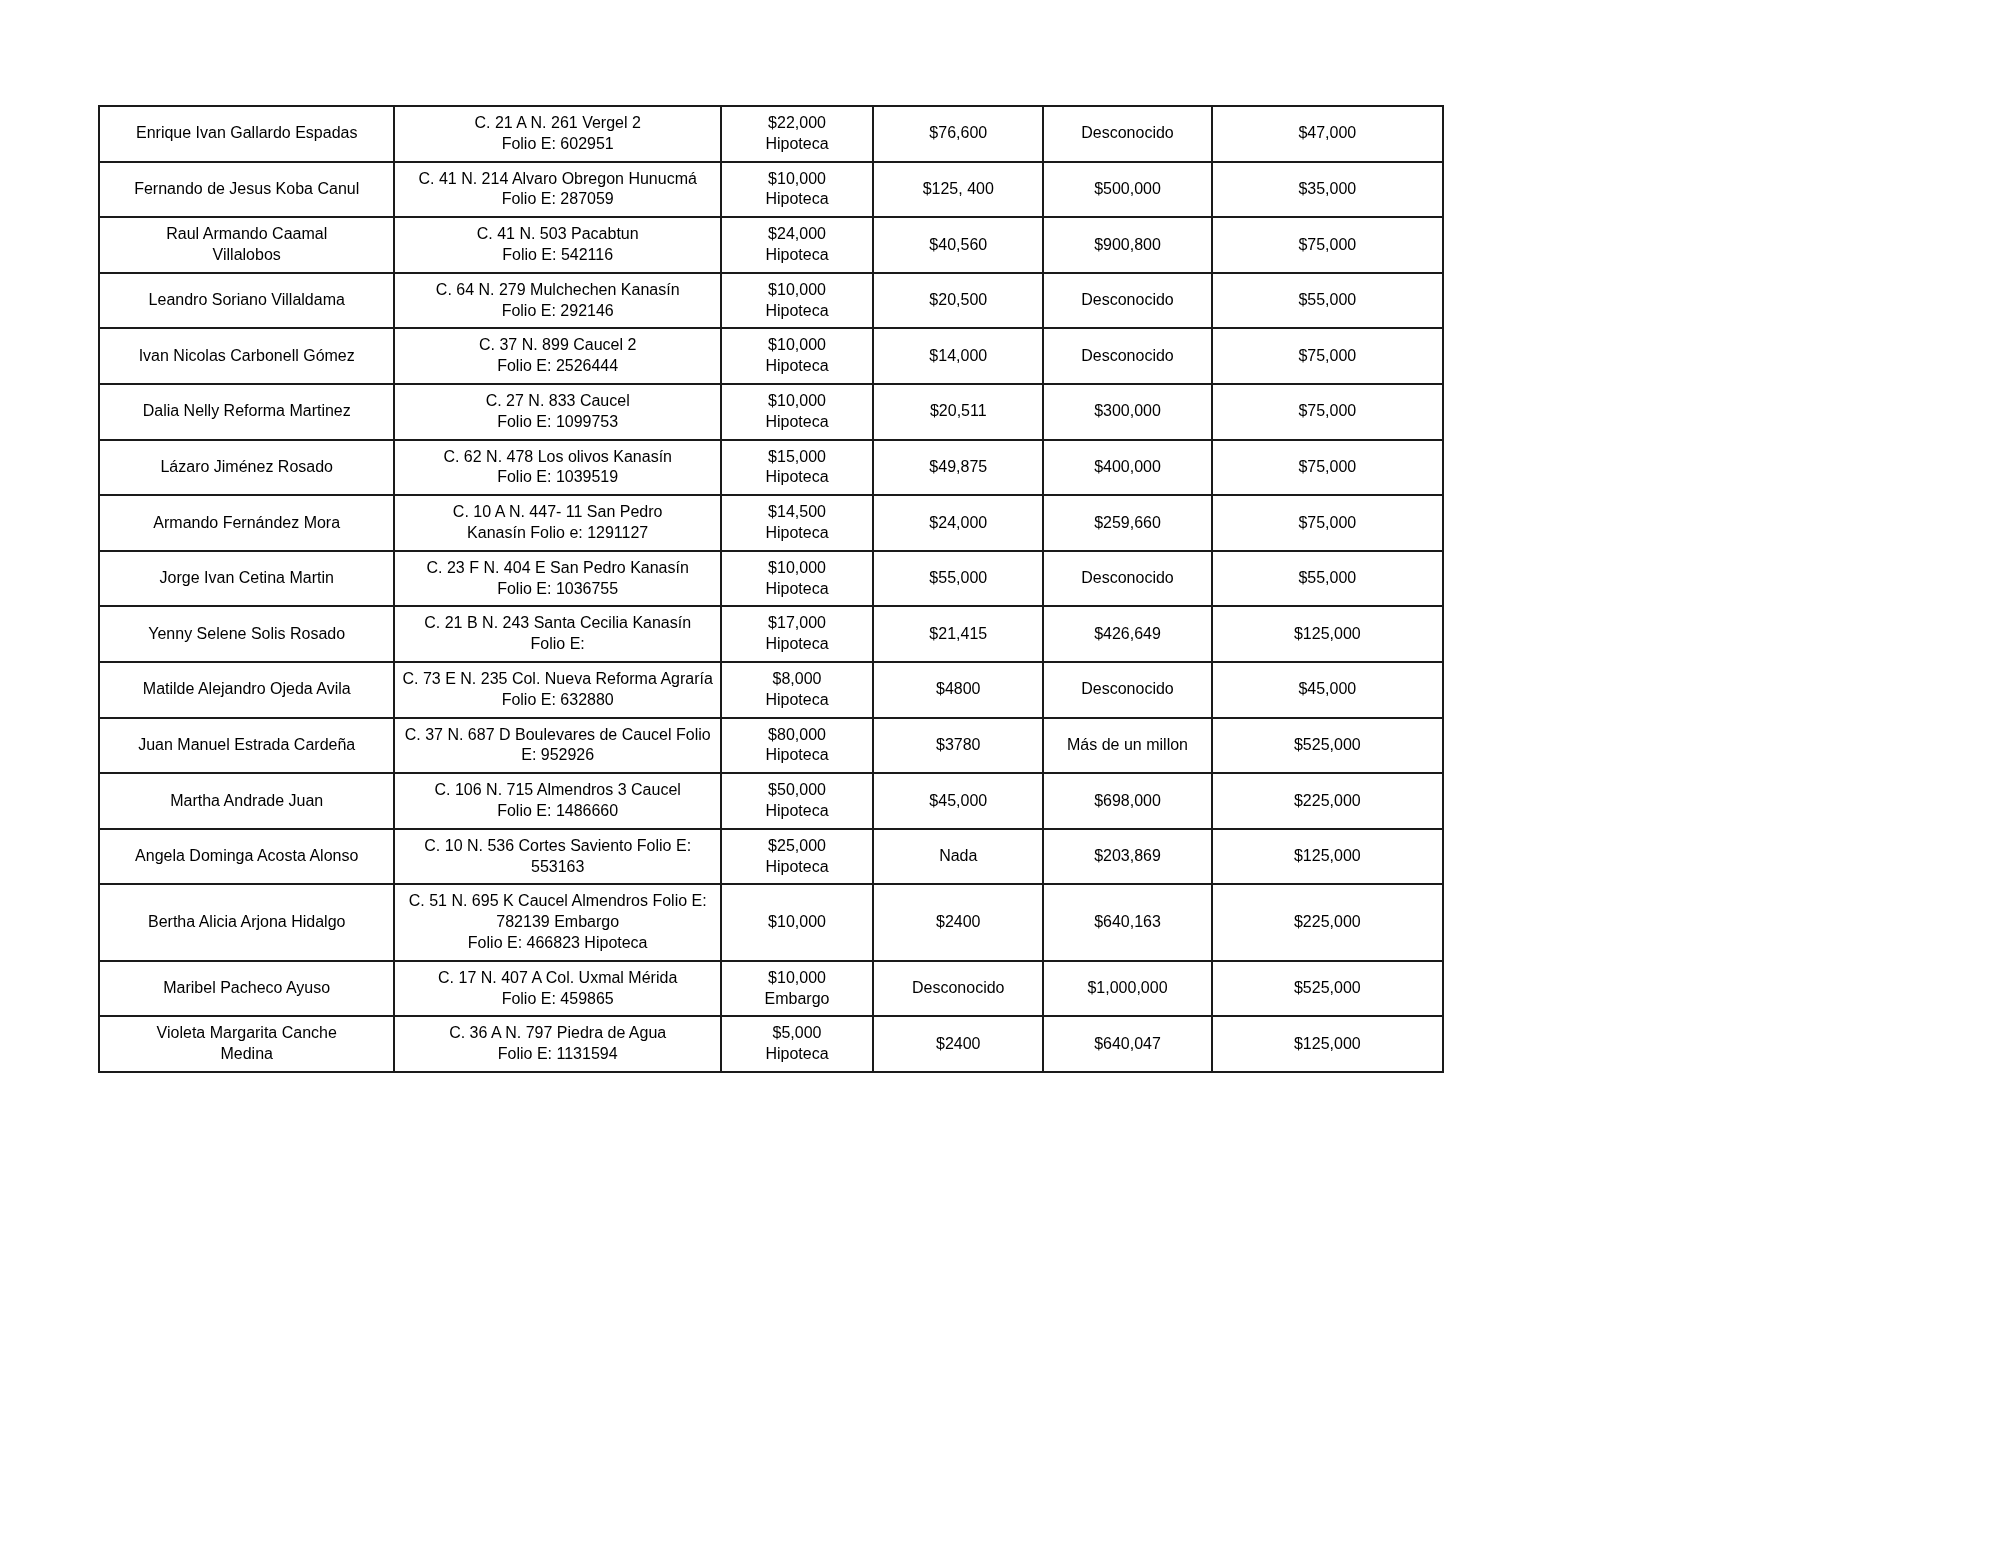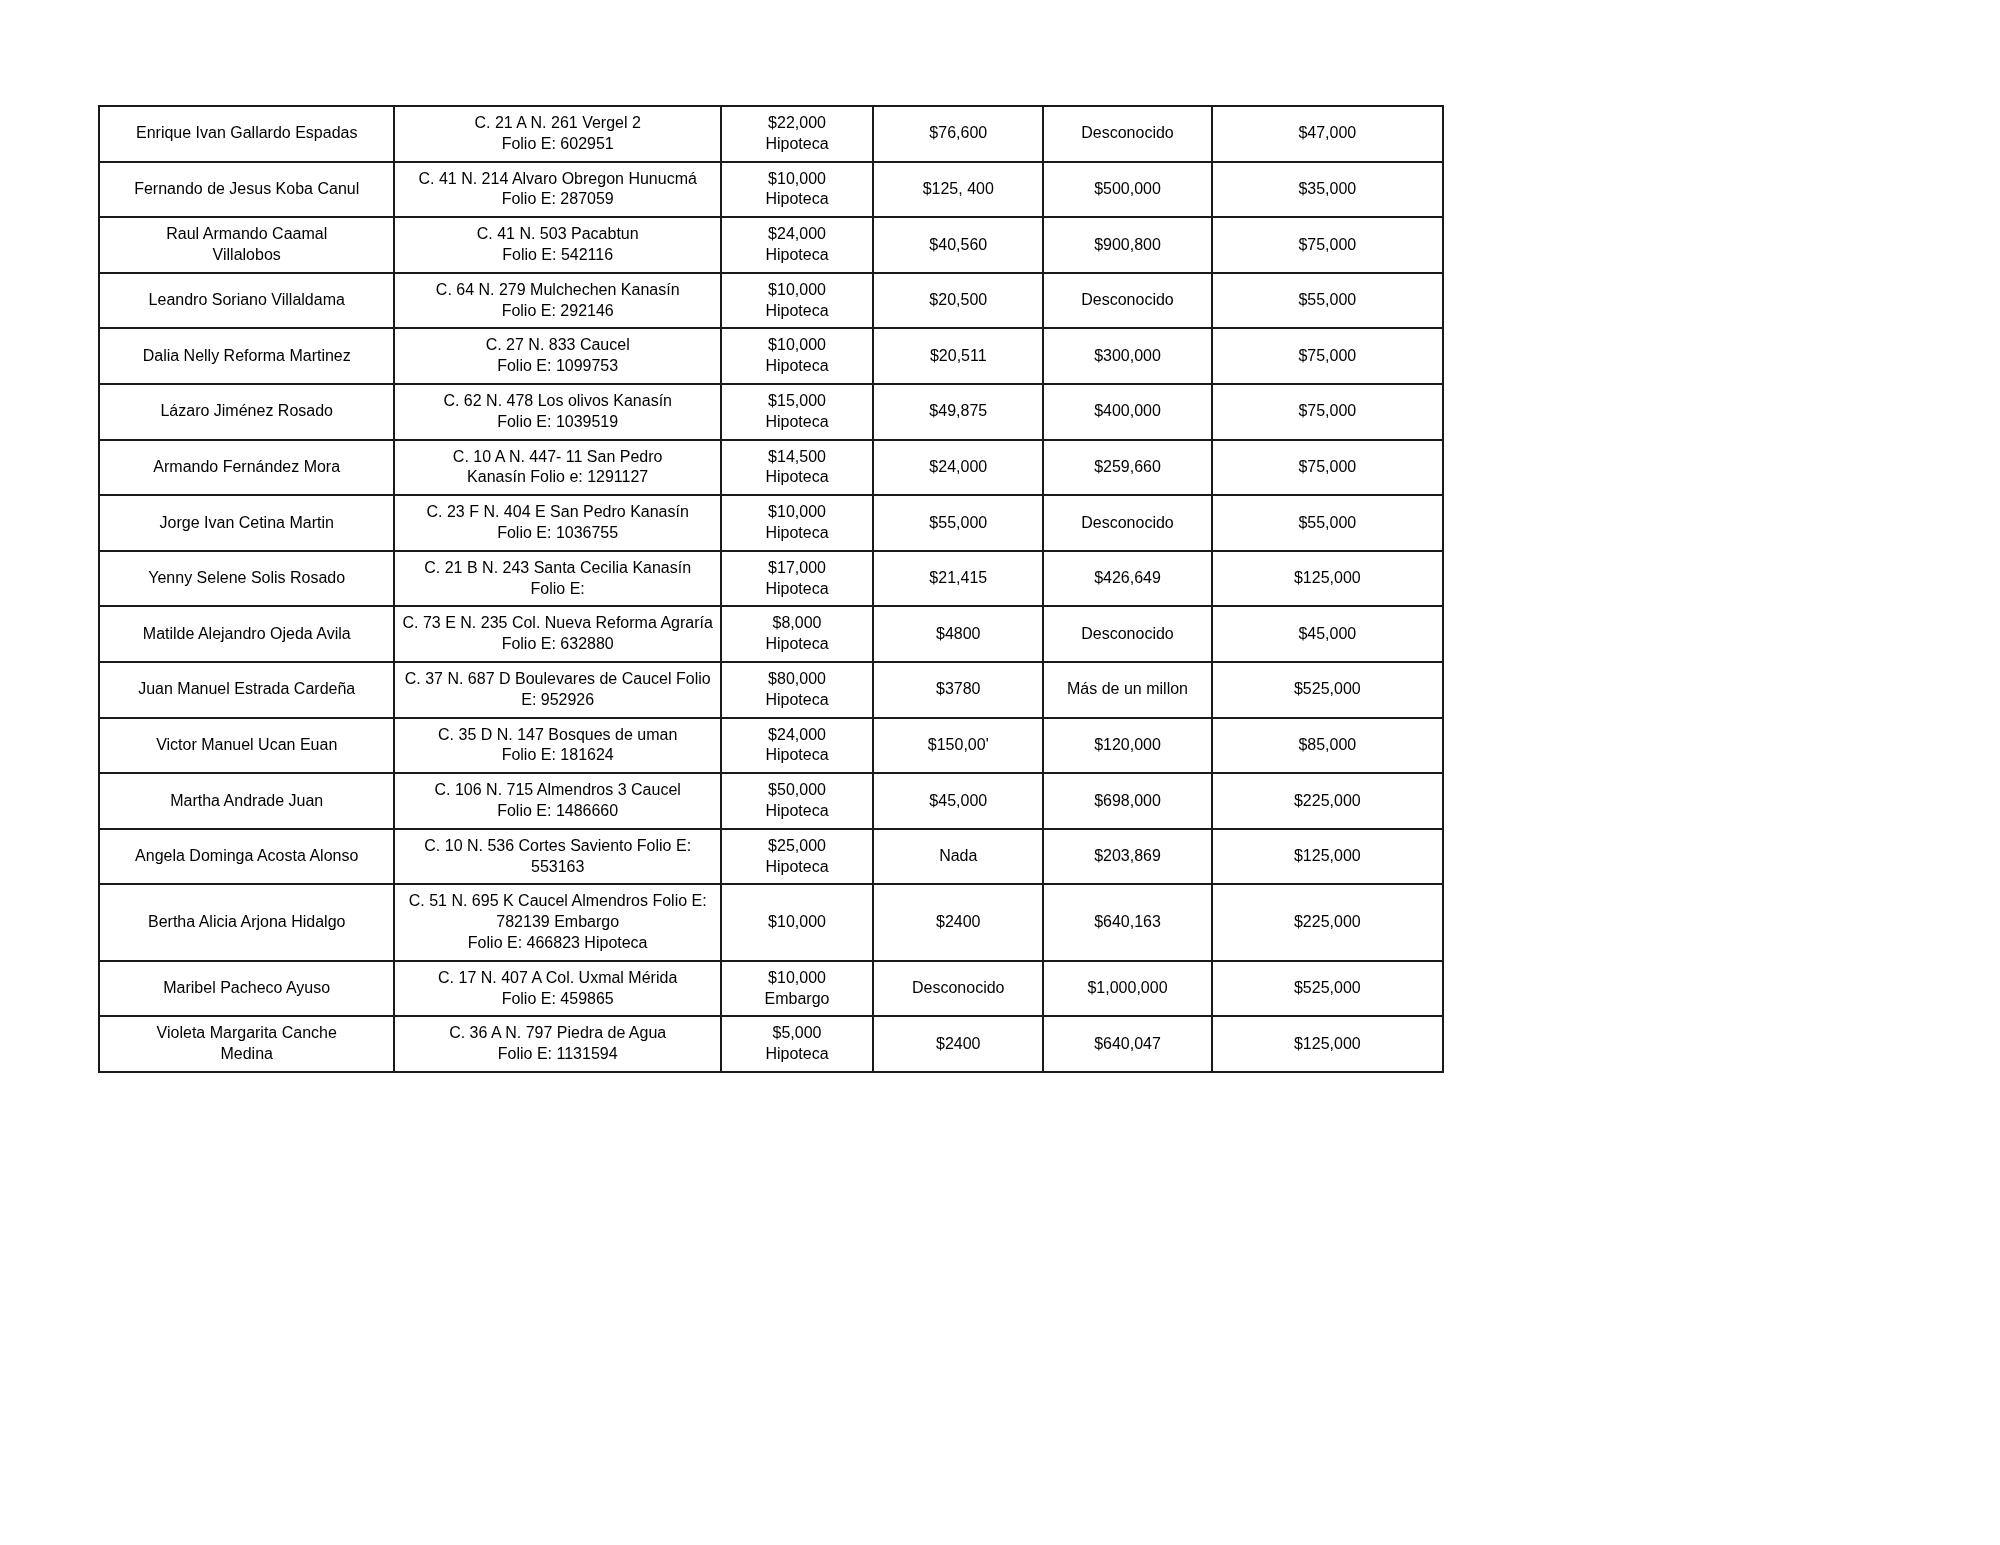--- a/index.html
+++ b/index.html
@@ -94,20 +94,30 @@
           <td>Leandro Soriano Villaldama</td>
           <td>C. 64 N. 279 Mulchechen Kanasín
 Folio E: 292146</td>
           <td>$10,000
 Hipoteca</td>
           <td>$20,500</td>
           <td>Desconocido</td>
           <td>$55,000</td>
         </tr>
         <tr>
+          <td>Ivan Nicolas Carbonell Gómez</td>
+          <td>C. 37 N. 899 Caucel 2
+Folio E: 2526444</td>
+          <td>$10,000
+Hipoteca</td>
+          <td>$14,000</td>
+          <td>Desconocido</td>
+          <td>$75,000</td>
+        </tr>
+        <tr>
           <td>Dalia Nelly Reforma Martinez</td>
           <td>C. 27 N. 833 Caucel
 Folio E: 1099753</td>
           <td>$10,000
 Hipoteca</td>
           <td>$20,511</td>
           <td>$300,000</td>
           <td>$75,000</td>
         </tr>
         <tr>
@@ -162,30 +172,20 @@
         </tr>
         <tr>
           <td>Juan Manuel Estrada Cardeña</td>
           <td>C. 37 N. 687 D Boulevares de Caucel Folio
 E: 952926</td>
           <td>$80,000
 Hipoteca</td>
           <td>$3780</td>
           <td>Más de un millon</td>
           <td>$525,000</td>
-        </tr>
-        <tr>
-          <td>Victor Manuel Ucan Euan</td>
-          <td>C. 35 D N. 147 Bosques de uman
-Folio E: 181624</td>
-          <td>$24,000
-Hipoteca</td>
-          <td>$150,00'</td>
-          <td>$120,000</td>
-          <td>$85,000</td>
         </tr>
         <tr>
           <td>Martha Andrade Juan</td>
           <td>C. 106 N. 715 Almendros 3 Caucel
 Folio E: 1486660</td>
           <td>$50,000
 Hipoteca</td>
           <td>$45,000</td>
           <td>$698,000</td>
           <td>$225,000</td>

